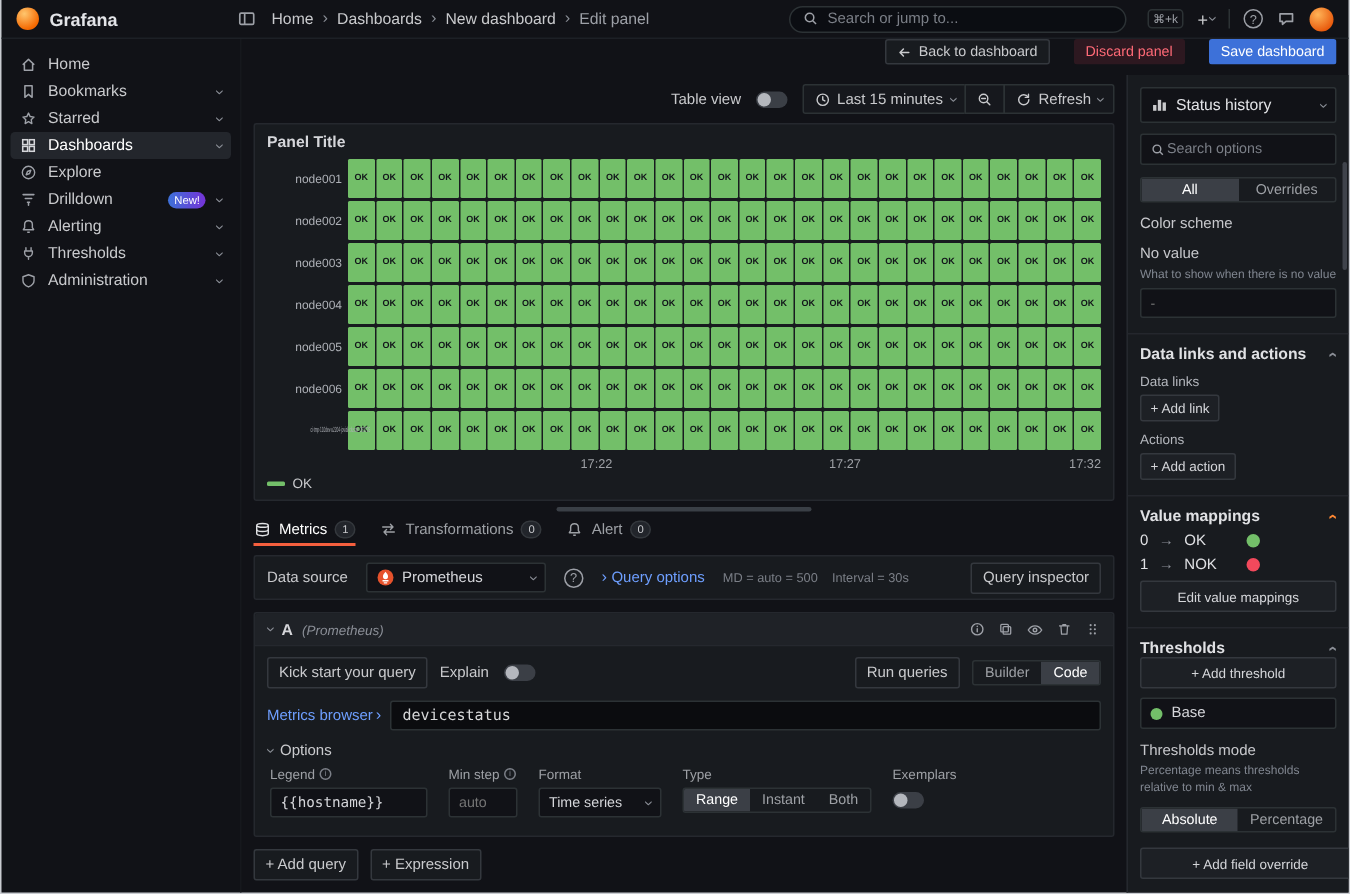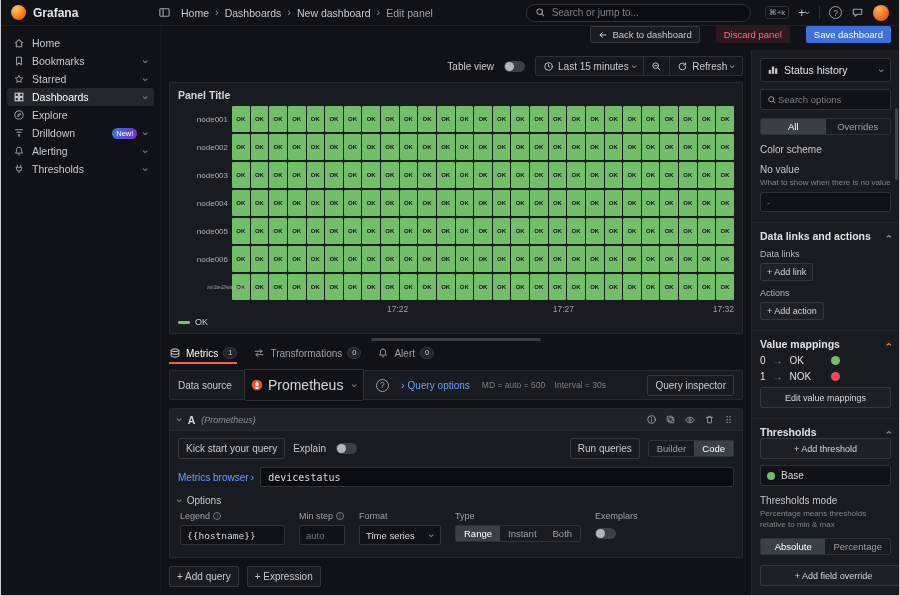--- a/index.html
+++ b/index.html
@@ -102,21 +102,21 @@
     height: 100%; cursor: pointer; border-bottom: 2px solid transparent; }
   .etab.active { color: #fff; border-bottom-color: #f55f3e; }
   .count-pill { font-size: 7.5px; color: #c9cacd; border: 1px solid #34383d; background: #22252b;
     border-radius: 7px; padding: 0 4px; line-height: 10px; }
 
   
   .ds-card { margin-top: 6px; height: 30px; flex: 0 0 30px; background: #181b1f; border: 1px solid #25282e;
     border-radius: 2px; display: flex; align-items: center; gap: 12px; padding: 0 8px; }
   .ds-label { font-size: 10px; color: #c9cacd; }
   .ds-picker { display: flex; align-items: center; gap: 5px; border: 1px solid #2c3235; background: #111217;
-    border-radius: 2px; height: 32px; padding: 0 6px; font-size: 14px; color: #d5d6da; cursor: pointer; min-width: 120px; }
+    border-radius: 2px; height: 20px; padding: 0 6px; font-size: 10px; color: #d5d6da; cursor: pointer; min-width: 120px; }
   .qo-link { display: flex; align-items: center; gap: 3px; font-size: 10px; color: #6e9fff; cursor: pointer; }
   .qo-summary { font-size: 8.5px; color: #7b7f87; white-space: pre; }
 
   
   .query-card { margin-top: 8px; background: #181b1f; border: 1px solid #25282e; border-radius: 2px; }
   .q-header { height: 22px; display: flex; align-items: center; gap: 6px; padding: 0 8px;
     background: #1f2227; border-bottom: 1px solid #25282e; border-radius: 2px 2px 0 0; }
   .q-ref { font-size: 10.5px; font-weight: bold; color: #d5d6da; }
   .q-ds-hint { font-size: 9px; font-style: italic; color: #8a8e96; }
   .q-icons { margin-left: auto; display: flex; align-items: center; gap: 8px; }
@@ -286,20 +286,27 @@
         <span class="nlabel">Alerting</span>
         <span class="chev d"></span>
       </div>
       <div class="nav-item">
         <svg class="ic" width="12" height="12" viewBox="0 0 14 14" fill="none" stroke="#9da0a7" stroke-width="1.1" stroke-linecap="round" stroke-linejoin="round">
             <path d="M5 2.5v2.5M9 2.5v2.5M4 5h6v1.5a3 3 0 01-6 0zM7 9.5v2"></path>
           </svg>
         <span class="nlabel">Thresholds</span>
         <span class="chev d"></span>
       </div>
+      <div class="nav-item">
+        <svg class="ic" width="12" height="12" viewBox="0 0 14 14" fill="none" stroke="#9da0a7" stroke-width="1.1" stroke-linejoin="round">
+            <path d="M7 2.5l4.3 1.6v3c0 2.4-1.9 3.8-4.3 4.9C4.6 10.9 2.7 9.5 2.7 7.1v-3z"></path>
+          </svg>
+        <span class="nlabel">Administration</span>
+        <span class="chev d"></span>
+      </div>
     </aside>
 
     <div class="main-wrap">
 
       <div class="toolbar">
         <button class="btn ghost">
           <svg class="ic" width="10" height="10" viewBox="0 0 14 14" fill="none" stroke="#c9cacd" stroke-width="1.4" stroke-linecap="round" stroke-linejoin="round">
               <path d="M11 7H3M6 3.8L2.8 7 6 10.2"></path>
             </svg>
           <span>Back to dashboard</span>

